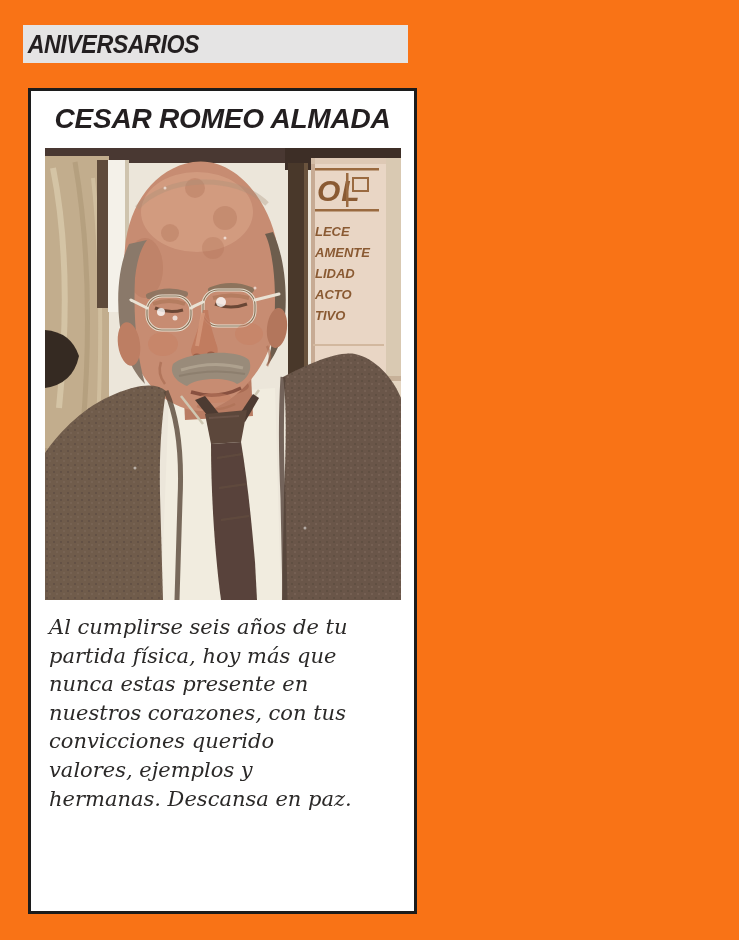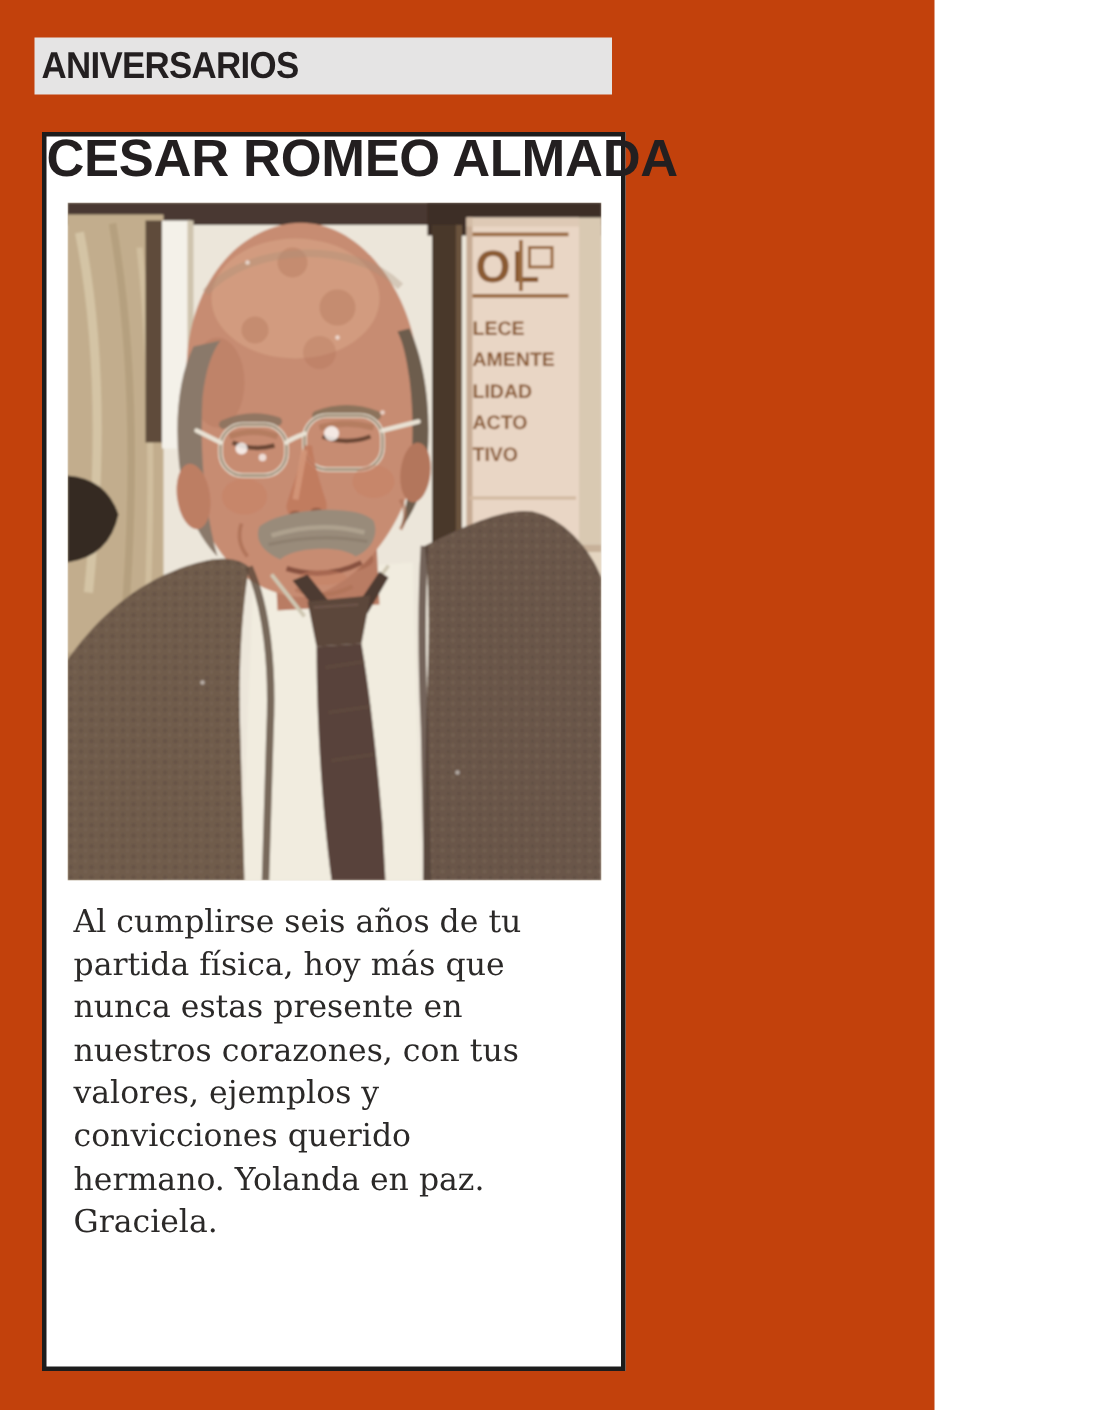--- a/index.html
+++ b/index.html
@@ -1,34 +1,34 @@
 <!DOCTYPE html>
 <html><head>
 <meta charset="utf-8">
 <style>
   html,body{margin:0;padding:0;background:#ffffff;}
   .page{
-    position:relative;width:623px;height:940px;background:#c2410c;
-    overflow:hidden;font-family:"Liberation Sans",sans-serif;
+    position:relative;width:739px;height:940px;background:#f97316;
+    overflow:hidden;font-family:"Liberation Sans",sans-serif;font-style:italic;
   }
   .section-header{
     position:absolute;left:23px;top:25px;width:385px;height:38px;
     background:#e5e4e4;display:flex;align-items:center;
   }
   .section-header .label{
     font-weight:700;font-size:25px;letter-spacing:-0.5px;color:#231f20;
     padding-left:5px;transform:scaleX(0.93);transform-origin:left center;
     white-space:nowrap;
   }
   .obit-card{
     position:absolute;left:28px;top:88px;width:389px;height:826px;
     box-sizing:border-box;border:3px solid #1c1c1c;background:#ffffff;
   }
   .obit-name{
-    text-align:center;font-weight:700;font-size:35px;
+    margin-top:13px;text-align:center;font-weight:700;font-size:28px;
     line-height:30px;letter-spacing:-0.2px;color:#231f20;white-space:nowrap;
   }
   .obit-dates{
     text-align:center;font-weight:700;font-size:25px;line-height:29px;
     letter-spacing:0.8px;color:#2a2526;white-space:nowrap;
   }
   .photo-frame{
     width:356px;height:452px;margin:14px auto 0;overflow:hidden;background:#ece6da;
   }
   .photo-frame svg{display:block;}
@@ -197,20 +197,19 @@
           <circle cx="180" cy="90" r="1.5" fill="#ffffff" opacity="0.6"></circle>
         </g>
       </svg>
     </div>
 
     <div class="obit-message">
         <div class="msg-line">Al cumplirse seis años de tu</div>
         <div class="msg-line">partida física, hoy más que</div>
         <div class="msg-line">nunca estas presente en</div>
         <div class="msg-line">nuestros corazones, con tus</div>
+        <div class="msg-line">convicciones querido</div>
         <div class="msg-line">valores, ejemplos y</div>
-        <div class="msg-line">convicciones querido</div>
-        <div class="msg-line">hermano. Yolanda en paz.</div>
-        <div class="msg-line">Graciela.</div>
+        <div class="msg-line">hermanas. Descansa en paz.</div>
       </div>
 
   </div>
 </div>
 
 </body></html>

